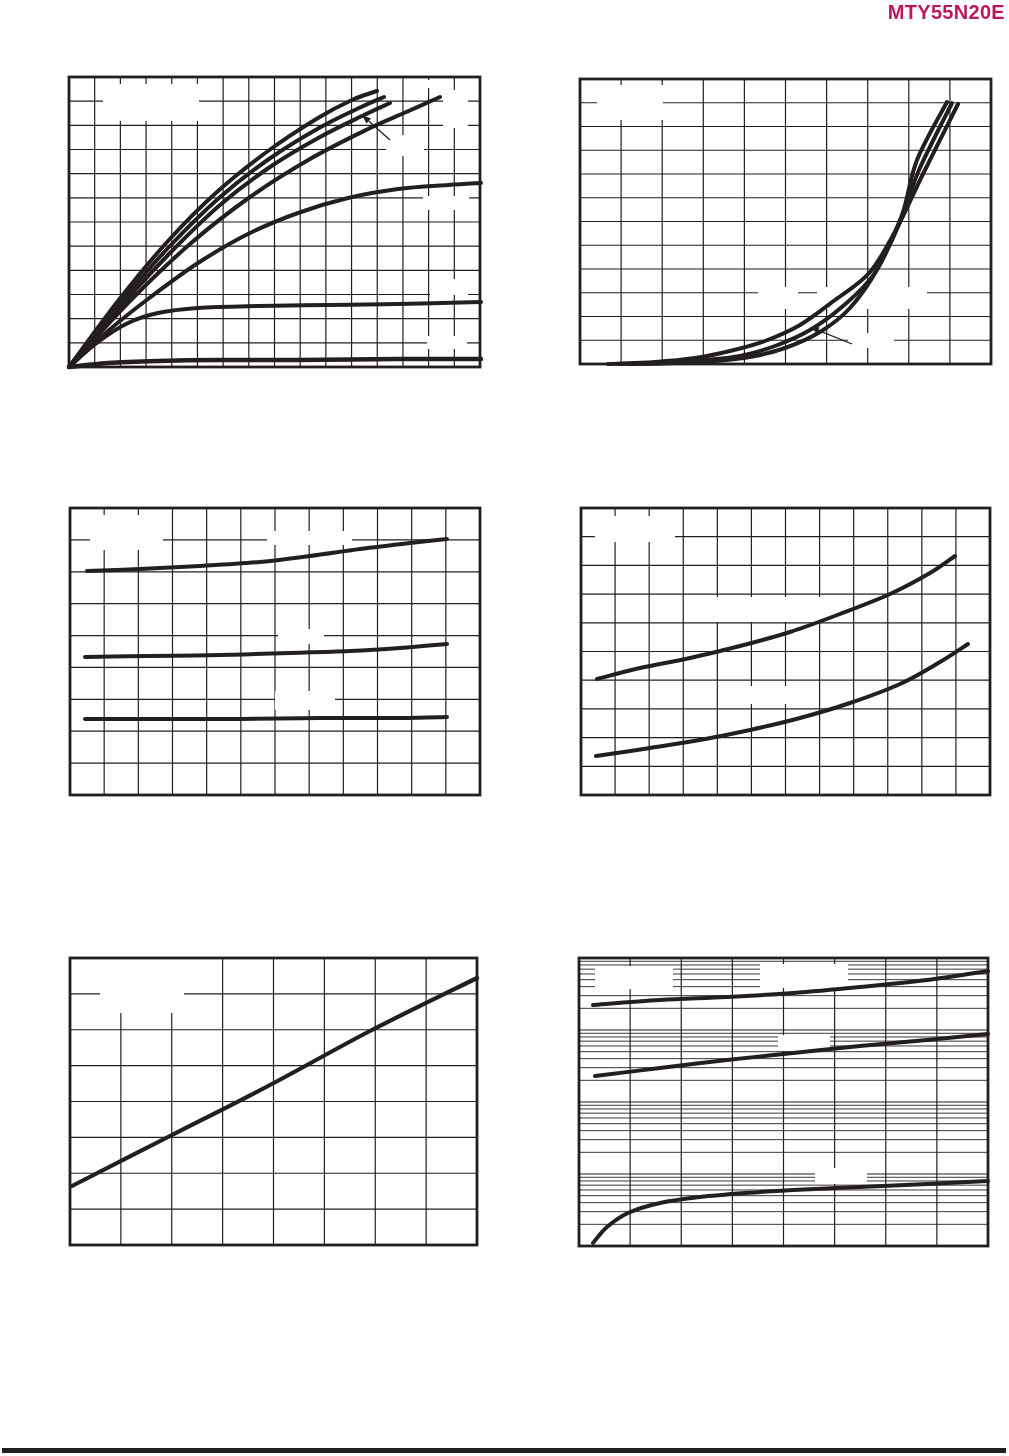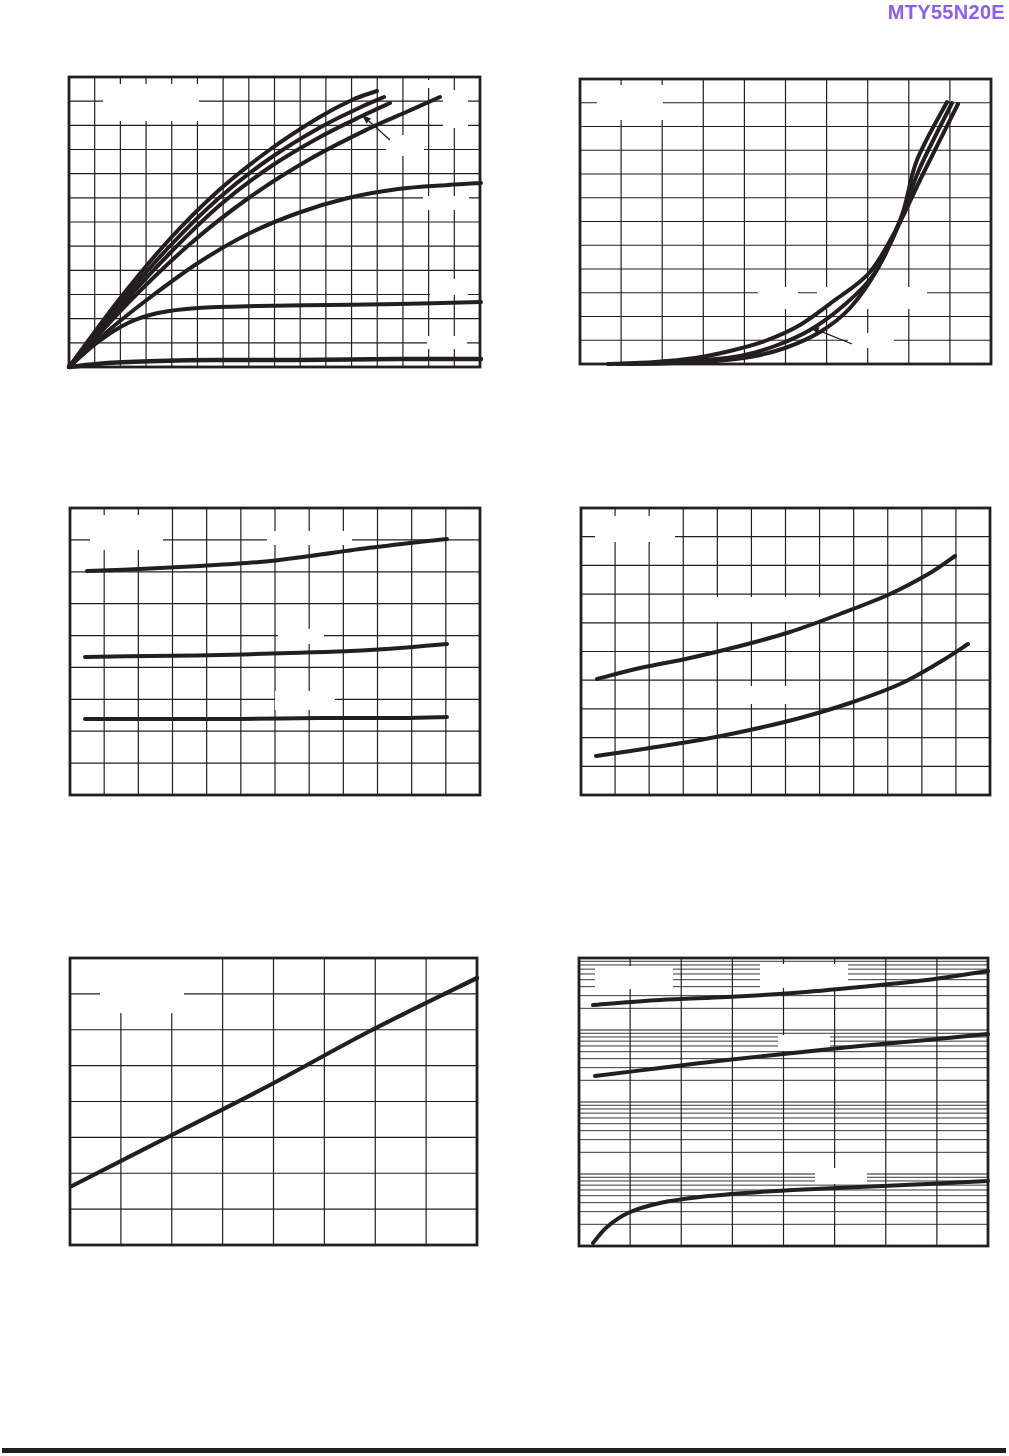--- a/index.html
+++ b/index.html
@@ -9,21 +9,21 @@
     background:#ffffff;
     overflow:hidden;
     font-family:"Liberation Sans", sans-serif;
   }
   .part-number{
     position:absolute;
     top:1px;right:4px;
     font-weight:bold;
     font-size:20px;
     letter-spacing:0.3px;
-    color:#8b5cf6;
+    color:#be185d;
     font-family:"Liberation Sans", sans-serif;
   }
   .charts-svg{position:absolute;left:0;top:0;}
   .footer-rule{
     position:absolute;
     left:2px;top:1448px;
     width:1004px;height:5px;
     background:#231f20;
   }
 </style>

